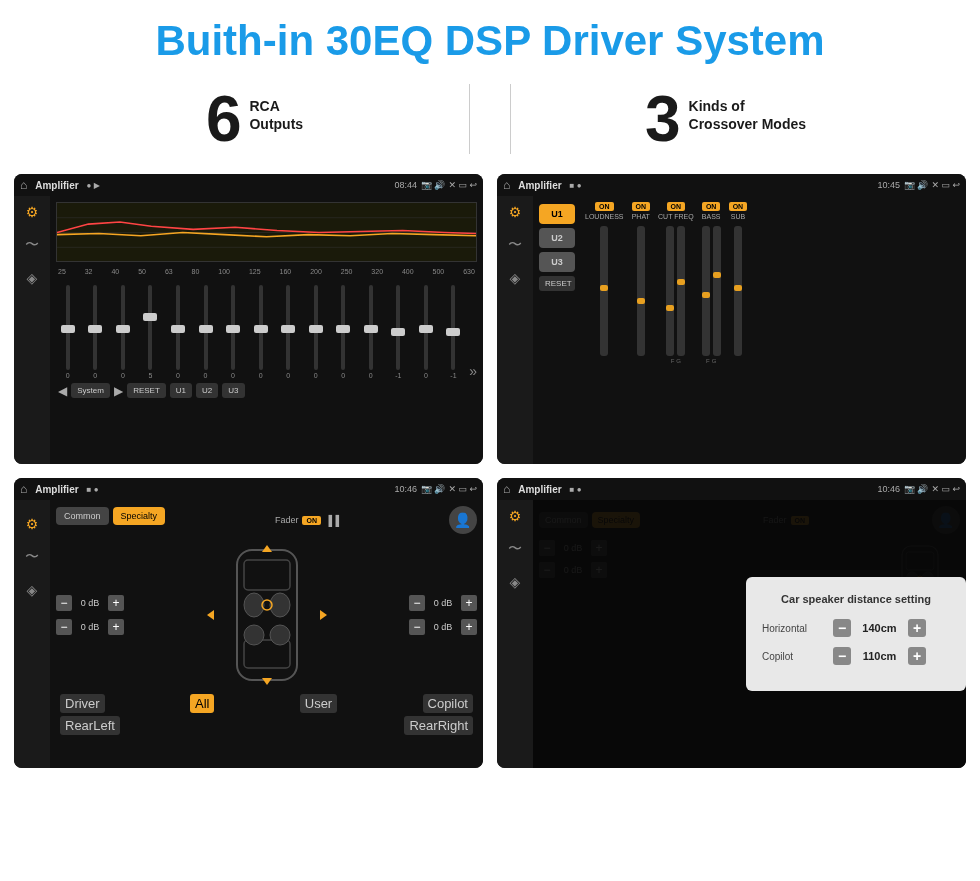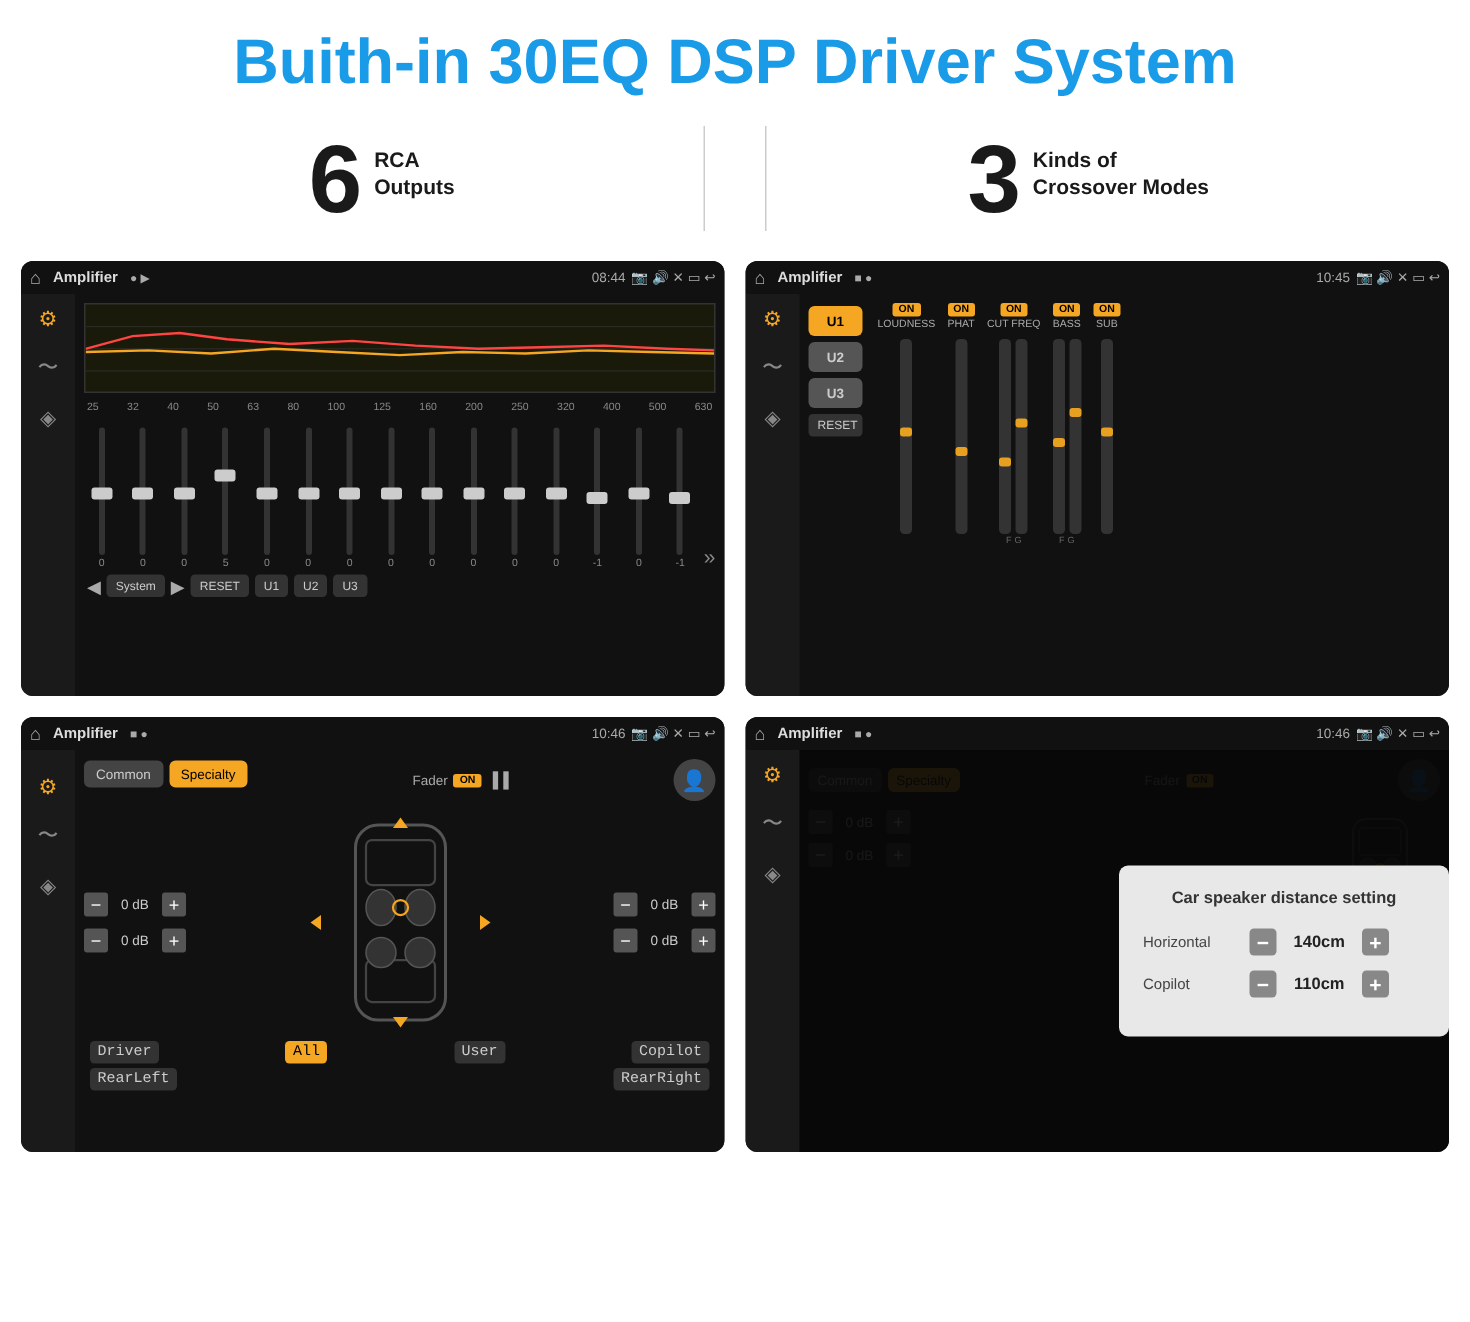--- a/index.html
+++ b/index.html
@@ -409,24 +409,23 @@
     .bottom-labels {
       display: flex;
       justify-content: space-between;
       padding: 0 4px;
       margin-top: 4px;
     }
 
     .bottom-label {
       background: #333;
       color: #ccc;
-      font-size: 10px;
+      font-size: 13px;
       padding: 2px 5px;
       border-radius: 3px;
-      font-family: Liberation Mono, monospace;
     }
 
     .bottom-label.active {
       background: #f5a623;
       color: #000;
     }
 
     
     .distance-screen {
       display: flex;

